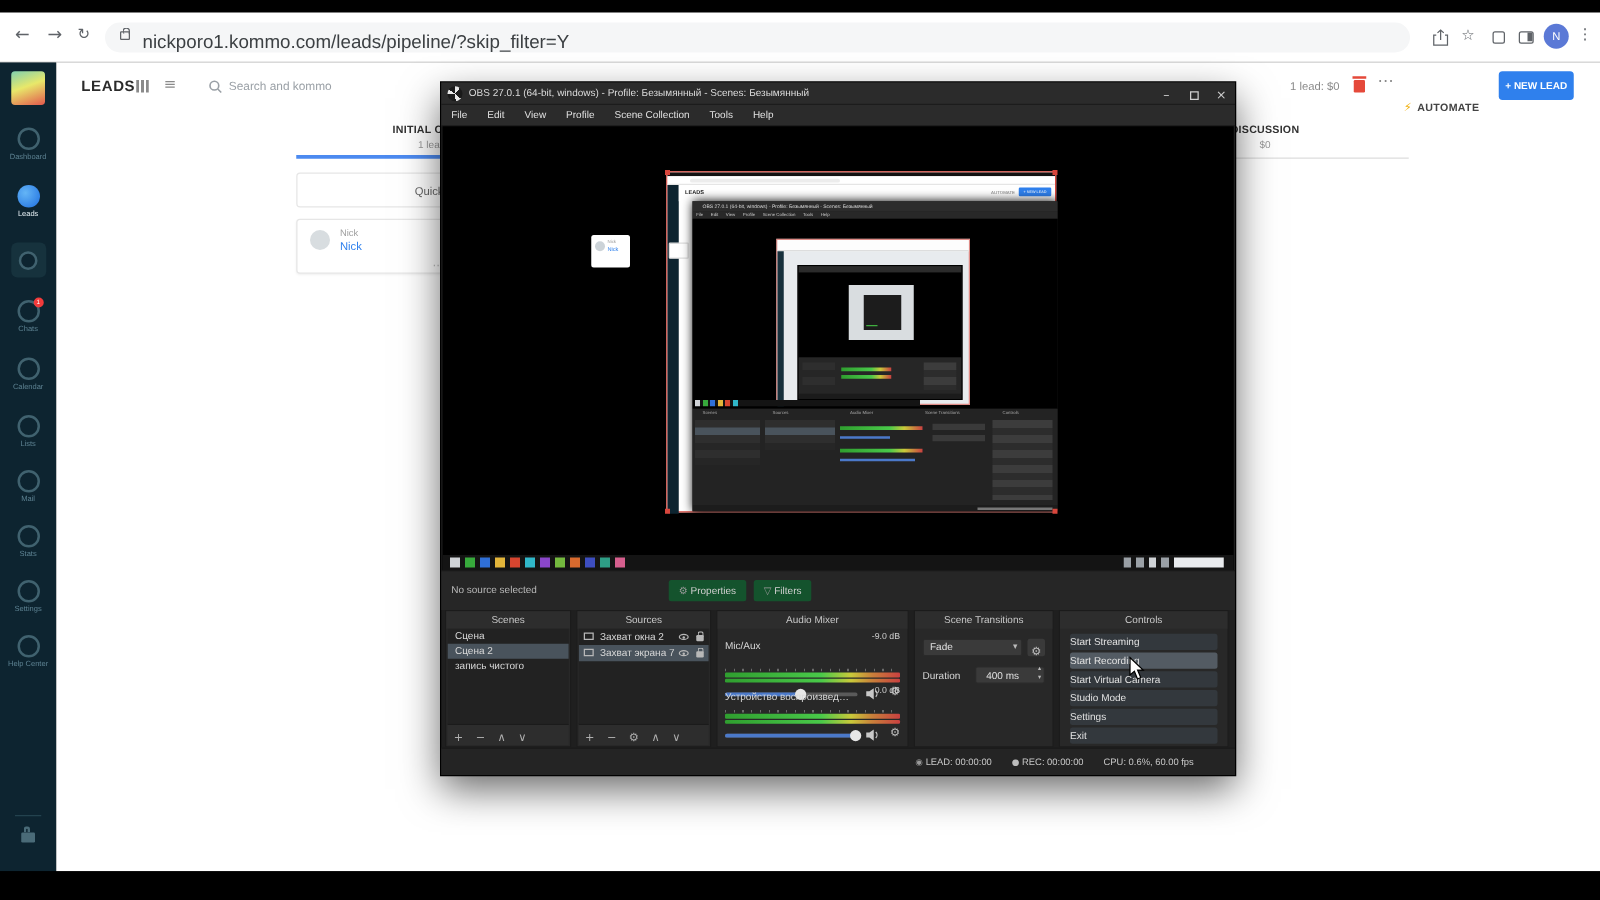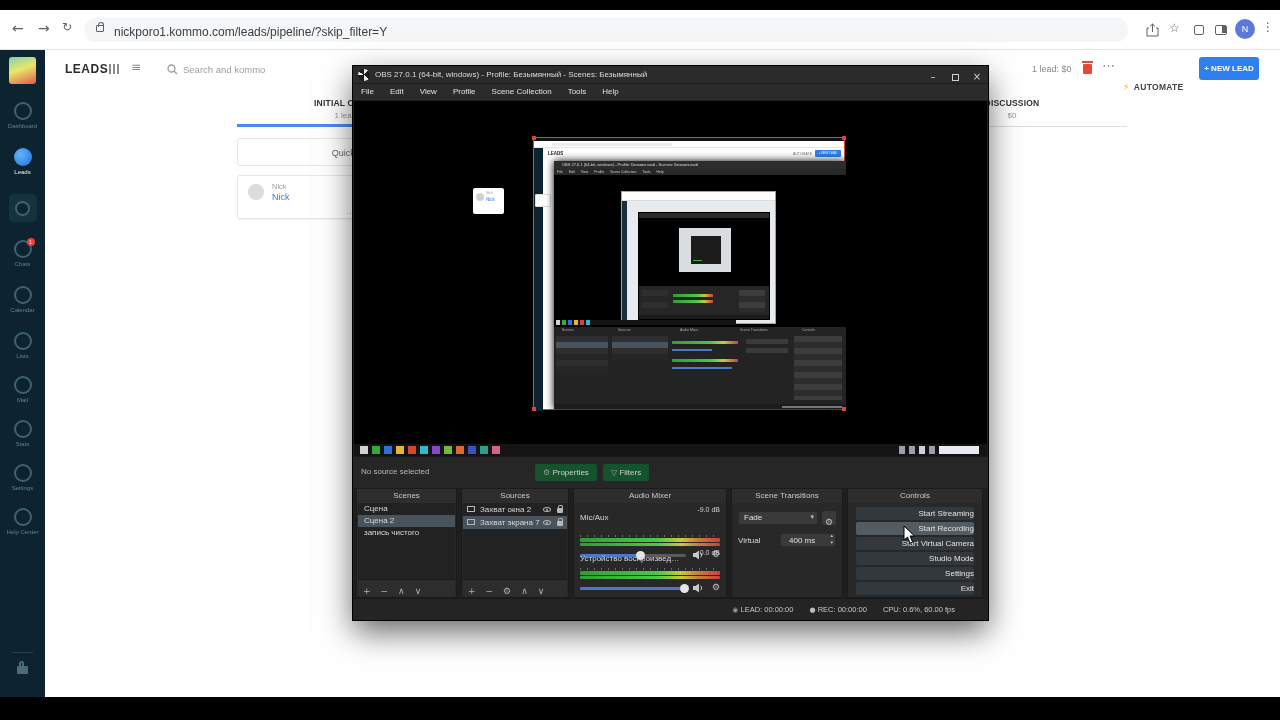--- a/index.html
+++ b/index.html
@@ -6,21 +6,21 @@
 html,body{background:#111}
 .screen{position:relative;width:1280px;height:720px;background:#000;overflow:hidden;
   font-family:"Liberation Sans","DejaVu Sans",sans-serif}
 .abs{position:absolute}
 .ico{font-family:"DejaVu Sans",sans-serif}
 
 
 .browser-bar{position:absolute;left:0;top:10px;width:1280px;height:40px;background:#fff;border-bottom:1px solid #e3e3e3}
 .nav-glyph{position:absolute;font-size:14px;color:#5f6368;cursor:default}
 .url-pill{position:absolute;left:84px;top:8px;width:1044px;height:24px;background:#f5f6f7;border-radius:12px}
-.url-text{position:absolute;left:30px;top:7px;font-size:12px;color:#3c4043;white-space:nowrap}
+.url-text{position:absolute;left:30px;top:7px;font-size:15px;color:#3c4043;white-space:nowrap}
 .lock-glyph{position:absolute;left:12px;top:7px;width:8px;height:7px;border:1px solid #5f6368;border-radius:1px}
 .lock-glyph:before{content:"";position:absolute;left:1px;top:-4px;width:4px;height:4px;border:1px solid #5f6368;border-bottom:none;border-radius:3px 3px 0 0}
 .avatar{position:absolute;width:20px;height:20px;border-radius:50%;background:#5b79d6;color:#fff;font-size:9px;text-align:center;line-height:20px}
 
 
 .kommo-side{position:absolute;left:0;top:50px;width:45px;height:647px;background:#0d2430}
 .side-item{position:absolute;left:0;width:45px;text-align:center}
 .side-ico{width:18px;height:18px;border:2px solid #40626f;border-radius:50%;margin:0 auto;background:transparent}
 .side-label{display:block;font-size:6px;color:#5d8292;margin-top:3px;white-space:nowrap}
 .kommo-main{position:absolute;left:45px;top:50px;width:1235px;height:647px;background:#fff}
@@ -56,21 +56,21 @@
 .eye:after{content:"";position:absolute;left:2px;top:0.5px;width:2px;height:2px;background:#b8b8b8;border-radius:50%}
 .locki{position:absolute;right:4px;top:5px;width:6px;height:5px;background:#b8b8b8;border-radius:1px}
 .locki:before{content:"";position:absolute;left:1px;top:-3px;width:3px;height:3px;border:1px solid #b8b8b8;border-bottom:none;border-radius:2px 2px 0 0}
 .dock-tools{position:absolute;left:1px;right:1px;bottom:1px;height:17px;background:#2d2d2d;border-top:1px solid #1b1b1b}
 .dock-tools span{font-size:9px;color:#b0b0b0;padding:0 5px;line-height:16px;display:inline-block}
 .ruler{height:2px;background:repeating-linear-gradient(90deg,#6a6a6a 0 1px,transparent 1px 7px)}
 .meter{height:4px;border-radius:1px;background:linear-gradient(90deg,#2f9e2f 0%,#49c949 55%,#c9c93a 72%,#c9803a 84%,#c94040 100%)}
 .slider-track{position:absolute;left:0;top:6px;height:3px;background:#5a5a5a;border-radius:2px}
 .slider-fill{position:absolute;left:0;top:6px;height:3px;background:#4b79c9;border-radius:2px}
 .slider-handle{position:absolute;top:2.5px;width:9px;height:9px;border-radius:50%;background:#e6e6e6}
-.obs-btn{height:13px;line-height:13px;margin:2px 8px;background:#33383d;border-radius:2px;text-align:right;font-size:8px;color:#e2e2e2;white-space:nowrap;overflow:hidden}
+.obs-btn{height:13px;line-height:13px;margin:2px 8px;background:#33383d;border-radius:2px;text-align:left;font-size:8px;color:#e2e2e2;white-space:nowrap;overflow:hidden}
 .obs-btn.hover{background:#535b63}
 .obs-status{position:absolute;left:0;top:532px;right:0;height:22px;background:#242424;border-top:1px solid #191919}
 .status-item{font-size:7.5px;color:#c8c8c8;white-space:nowrap}
 
 
 .capture{position:absolute;left:179px;top:36px;width:312px;height:273px;background:#fff;border:1px solid #d8463c}
 .m-obs{position:absolute;left:20px;top:23px;width:292px;height:248px;background:#1f1f1f;box-shadow:0 0 8px #000}
 .m-title{position:absolute;left:0;top:0;right:0;height:8px;background:#2c2c2c;font-size:4px;line-height:8px;color:#d8d8d8;padding-left:8px;white-space:nowrap;overflow:hidden}
 .m-menu{position:absolute;left:0;top:8px;right:0;height:6px;background:#282828;display:flex;overflow:hidden}
 .m-menu span{font-size:3.5px;line-height:6px;color:#c8c8c8;padding:0 3px;white-space:nowrap}
@@ -409,21 +409,21 @@
 
     <div class="dock" style="left:378px;width:112px">
       <div class="dock-header">Scene Transitions</div>
       <div style="position:absolute;left:6px;top:22px;width:80px;height:14px;background:#3a3a3a;border:1px solid #2a2a2a;border-radius:2px">
         <span style="position:absolute;left:5px;top:1px;font-size:8px;color:#e0e0e0">Fade</span>
         <span class="ico" style="position:absolute;right:3px;top:1px;font-size:7px;color:#bbb">▾</span>
       </div>
       <div style="position:absolute;right:6px;top:22px;width:14px;height:14px;background:#3a3a3a;border-radius:2px;text-align:center">
         <span class="ico" style="font-size:9px;color:#c0c0c0;line-height:14px">⚙</span>
       </div>
-      <span style="position:absolute;left:6px;top:47px;font-size:8px;color:#d8d8d8">Virtual</span>
+      <span style="position:absolute;left:6px;top:47px;font-size:8px;color:#d8d8d8">Duration</span>
       <div style="position:absolute;right:6px;top:44px;width:56px;height:14px;background:#3a3a3a;border:1px solid #2a2a2a;border-radius:2px">
         <span style="position:absolute;left:8px;top:1.5px;font-size:8px;color:#e0e0e0">400 ms</span>
         <span class="ico" style="position:absolute;right:2px;top:-2px;font-size:5px;color:#bbb">▴</span>
         <span class="ico" style="position:absolute;right:2px;top:5px;font-size:5px;color:#bbb">▾</span>
       </div>
     </div>
 
     <div class="dock" style="left:494px;width:136px">
       <div class="dock-header">Controls</div>
       <div style="position:absolute;left:0;right:0;top:16px">

